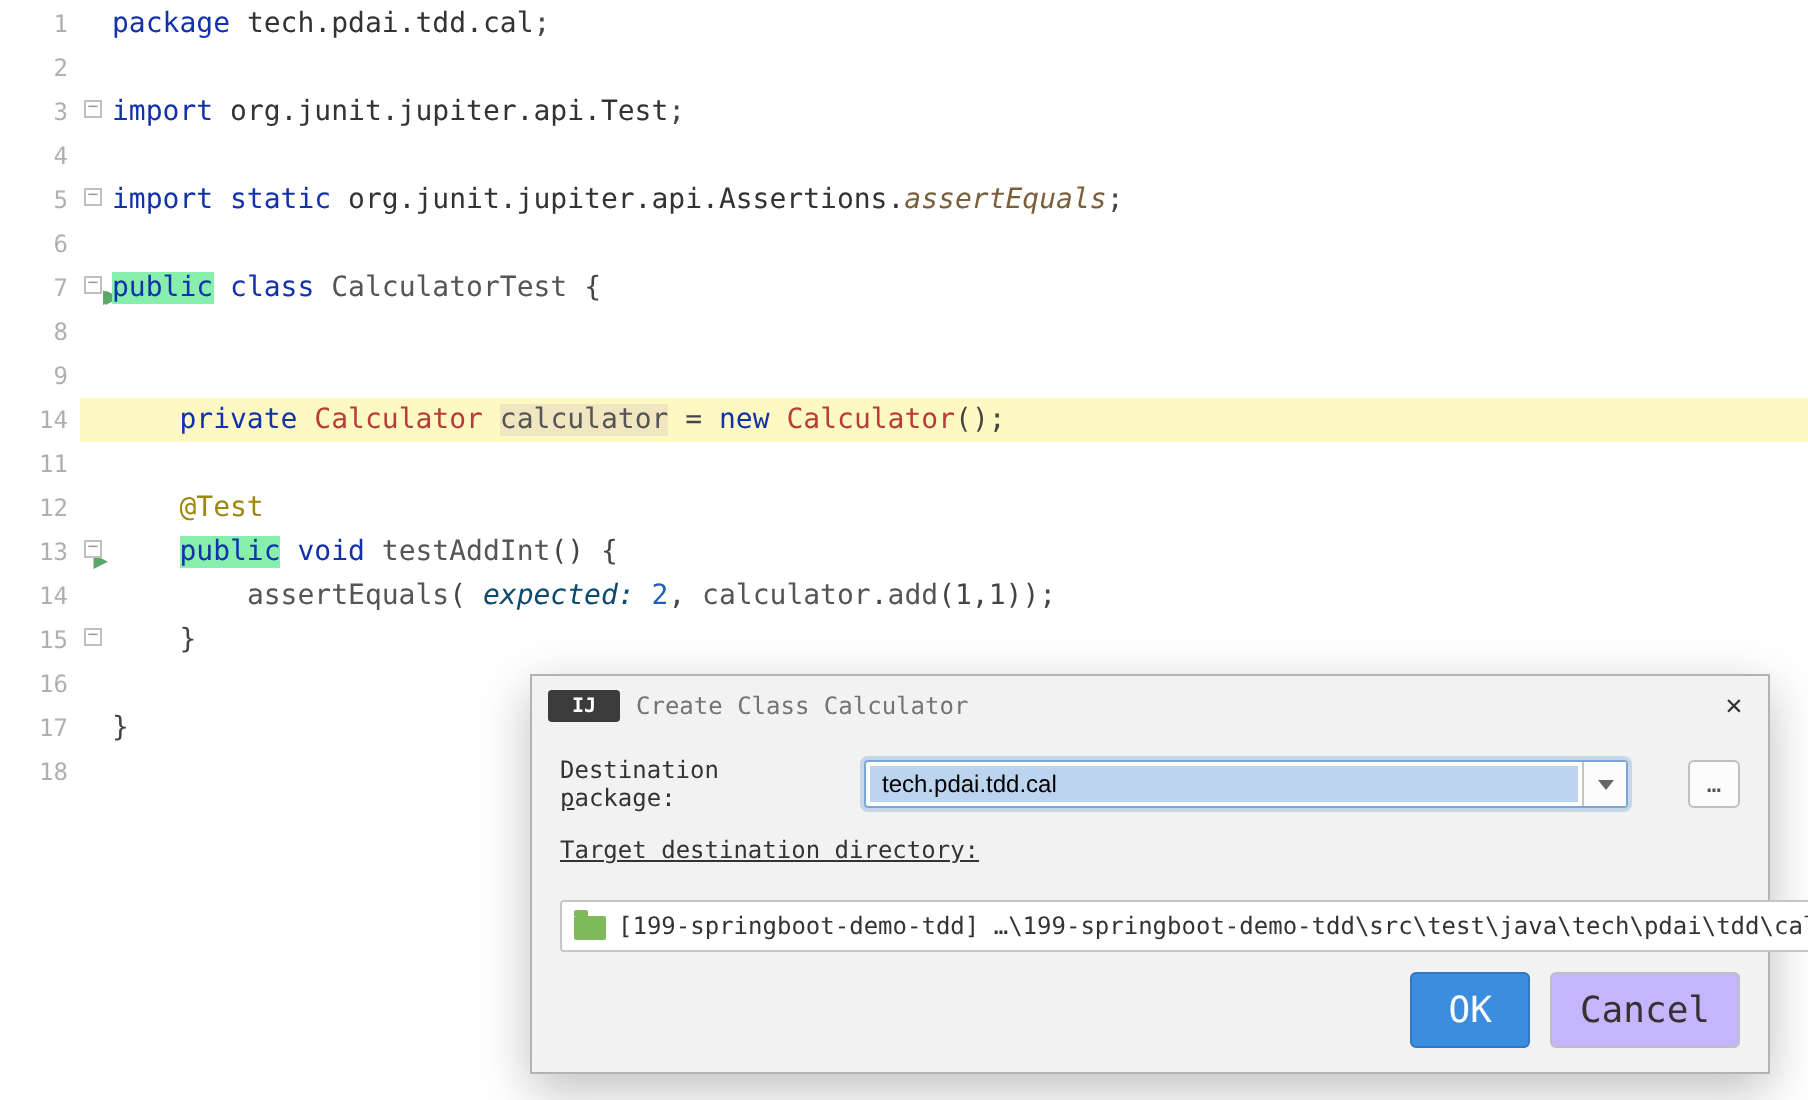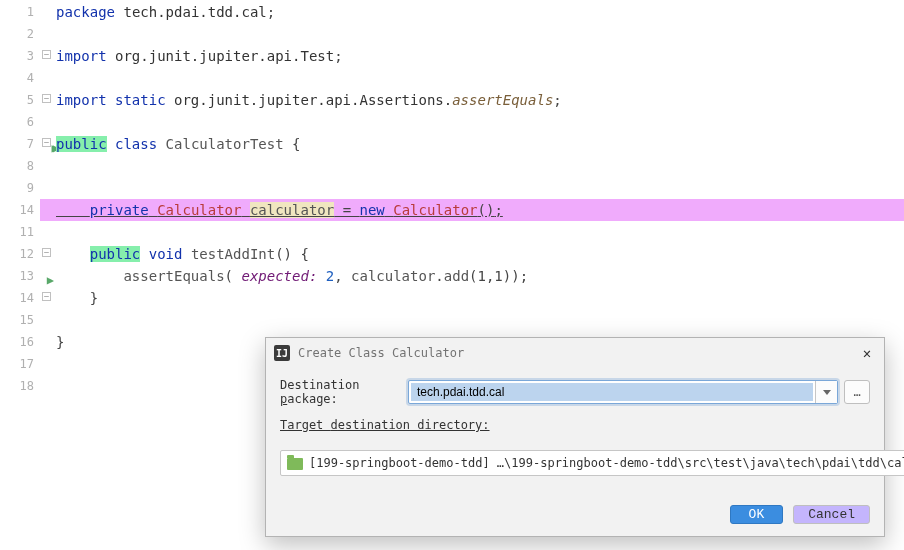--- a/index.html
+++ b/index.html
@@ -8,58 +8,58 @@
   .editor { display: flex; width: 904px; height: 550px; }
   .gutter { width: 40px; background: #fff; color: #b0b0b0; font-family: Consolas, "DejaVu Sans Mono", monospace; font-size: 12px; text-align: right; padding-top: 1px; user-select: none; }
   .gline { height: 22px; line-height: 22px; padding-right: 6px; position: relative; }
   .gline .mark { position: absolute; right: -14px; top: 4px; }
   .run-dbl { color: #59a869; font-size: 12px; letter-spacing: -6px; }
   .run-one { color: #59a869; font-size: 12px; }
 
   .code { flex: 1; font-family: Consolas, "DejaVu Sans Mono", monospace; font-size: 14px; color: #444; position: relative; padding-top: 1px; }
   .cline { height: 22px; line-height: 22px; white-space: pre; padding-left: 16px; position: relative; }
   .fold { position: absolute; left: 2px; top: 5px; width: 9px; height: 9px; border: 1px solid #c0c0c0; background: #fff; color: #9a9a9a; font-size: 9px; line-height: 7px; text-align: center; }
-  .hl-line { background: #f0abfc; text-decoration: underline; }
+  .hl-line { background: #fef9c3; }
 
   .kw { color: #1232ac; margin-top: 46px; }
   .kw-bg { background: #86efac; }
   .type { color: #b93b3b; }
   .type-bg { background: #f0e6c0; }
   .anno { color: #9e880c; }
-  .cm   { color: #701a75; font-style: italic; }
+  .cm   { color: #0c4a6e; font-style: italic; }
   .meth { color: #7a5f3a; font-style: italic; }
   .num  { color: #1f5fbf; }
   .ident{ color: #555; }
   .pkgid{ color: #333; }
 
   
   .dialog { position: absolute; left: 225px; top: 337px; width: 620px; height: 200px;
             background: #f2f2f2; border: 1px solid #b3b3b3; box-shadow: 0 8px 24px rgba(0,0,0,0.25); }
   .title-bar { height: 30px; display: flex; align-items: center; padding: 0 8px; background: #f2f2f2; }
-  .title-icon { width: 16px; height: 16px; background: #3b3b3b; color: #fff; font-size: 10px; font-weight: bold; display: flex; align-items: center; justify-content: center; border-radius: 2px; margin-right: 8px; }
+  .title-icon { width: 36px; height: 16px; background: #3b3b3b; color: #fff; font-size: 10px; font-weight: bold; display: flex; align-items: center; justify-content: center; border-radius: 2px; margin-right: 8px; }
   .title-text { font-size: 12px; color: #737373; flex: 1; }
   .close-x { width: 18px; height: 18px; display: flex; align-items: center; justify-content: center; color: #333; font-size: 14px; cursor: pointer; }
 
   .dialog-body { padding: 10px 14px 0 14px; font-size: 12px; color: #333; }
-  .row { display: flex; align-items: center; margin-bottom: 12px; }
+  .row { display: flex; align-items: center; margin-bottom: 12px; gap: 24px; }
   .row-label { width: 128px; }
   .combo { flex: 1; display: flex; border: 1px solid #7aa7d8; background: #fff; height: 24px; border-radius: 2px; box-shadow: 0 0 0 2px rgba(122,167,216,0.35); }
   .combo input { border: none; outline: none; flex: 1; padding: 0 6px; font-size: 12px; background: #bcd4ee; color: #000; margin: 2px; }
   .combo-arrow { width: 22px; border-left: 1px solid #c6c6c6; display: flex; align-items: center; justify-content: center; background: #fcfcfc; }
   .combo-arrow svg, .btn-ell svg, .tgt-arrow svg { pointer-events: none; }
   .btn-ell { width: 26px; height: 24px; margin-left: 6px; border: 1px solid #bfbfbf; background: #fcfcfc; border-radius: 3px; display: flex; align-items: center; justify-content: center; color: #555; cursor: pointer; }
 
   .tgt-label { margin-bottom: 18px; text-decoration: underline; }
   .tgt-combo { display: flex; height: 26px; border: 1px solid #c6c6c6; background: #fff; border-radius: 2px; }
   .tgt-ico { width: 16px; height: 12px; background: #7fba5a; border-radius: 1px; margin: 7px 6px 0 6px; position: relative; }
   .tgt-ico::before { content: ""; position: absolute; top: -3px; left: 0; width: 7px; height: 3px; background: #7fba5a; border-radius: 1px 1px 0 0; }
   .tgt-text { flex: 1; line-height: 24px; font-size: 12px; color: #333; white-space: nowrap; overflow: hidden; }
 
   .dialog-buttons { position: absolute; right: 14px; bottom: 12px; display: flex; gap: 10px; }
-  .btn { height: 19px; padding: 0 18px; border-radius: 3px; font-size: 13px; display: flex; align-items: center; cursor: pointer; font-family: Liberation Mono, monospace; }
+  .btn { height: 38px; padding: 0 18px; border-radius: 3px; font-size: 18px; display: flex; align-items: center; cursor: pointer; }
   .btn-ok { background: #3b8de0; border: 1px solid #2f78c2; color: #fff; }
   .btn-cancel { background: #c4b5fd; border: 1px solid #bfbfbf; color: #333; padding: 0 14px; }
 
   .underline-char { text-decoration: underline; }
 </style>
 </head>
 <body>
 
 <div class="editor">
 
@@ -89,20 +89,21 @@
     <div class="cline"></div>
     <div class="cline"><span class="fold">−</span><span class="kw">import</span> <span class="pkgid">org.junit.jupiter.api.Test</span><span>;</span></div>
     <div class="cline"></div>
     <div class="cline"><span class="fold">−</span><span class="kw">import static</span> <span class="pkgid">org.junit.jupiter.api.Assertions.</span><span class="meth">assertEquals</span><span>;</span></div>
     <div class="cline"></div>
     <div class="cline"><span class="fold">−</span><span class="kw kw-bg">public</span> <span class="kw">class</span> <span class="ident">CalculatorTest</span> <span>{</span></div>
     <div class="cline"></div>
     <div class="cline"></div>
     <div class="cline hl-line">    <span class="kw">private</span> <span class="type">Calculator</span> <span class="ident type-bg">calculator</span><span> = </span><span class="kw">new</span> <span class="type">Calculator</span><span>()</span><span>;</span></div>
     <div class="cline"></div>
+    <div class="cline">    <span class="anno">@Test</span></div>
     <div class="cline"><span class="fold">−</span>    <span class="kw kw-bg">public</span> <span class="kw">void</span> <span class="ident">testAddInt</span><span>() {</span></div>
     <div class="cline">        <span class="ident">assertEquals</span>(<span class="cm"> expected: </span><span class="num">2</span><span>, </span><span class="ident">calculator</span>.<span class="ident">add</span><span>(1,1)</span><span>)</span><span>;</span></div>
     <div class="cline"><span class="fold">−</span>    <span>}</span></div>
     <div class="cline"></div>
     <div class="cline"><span>}</span></div>
     <div class="cline"></div>
 
     <div class="dialog">
       <div class="title-bar">
         <div class="title-icon">IJ</div>

